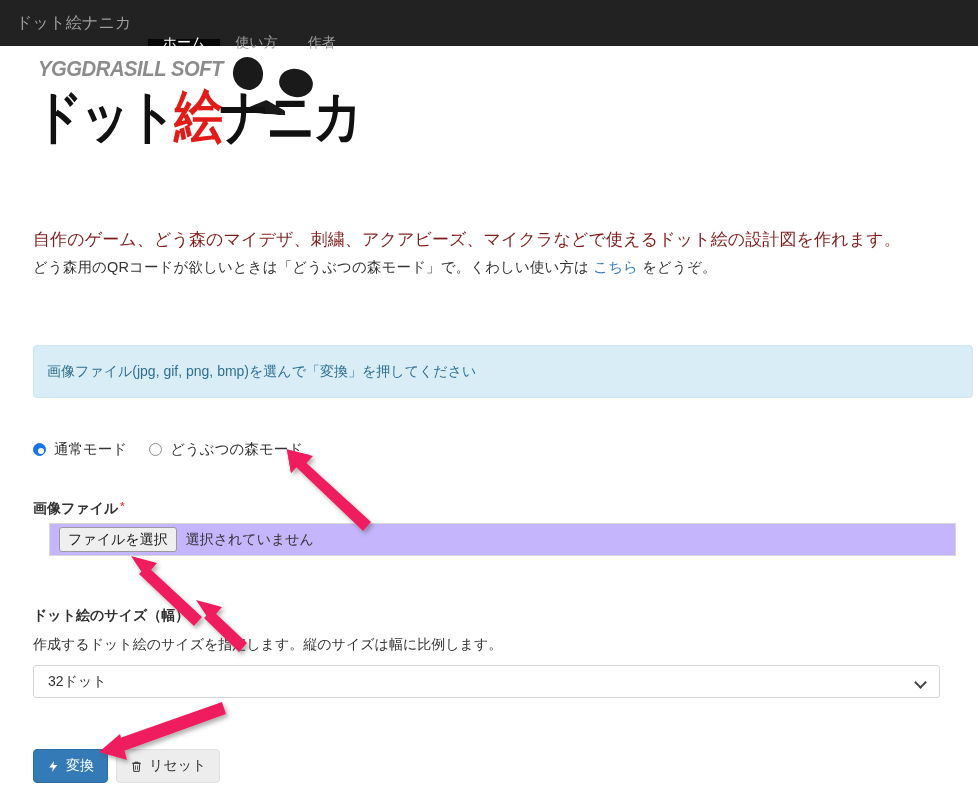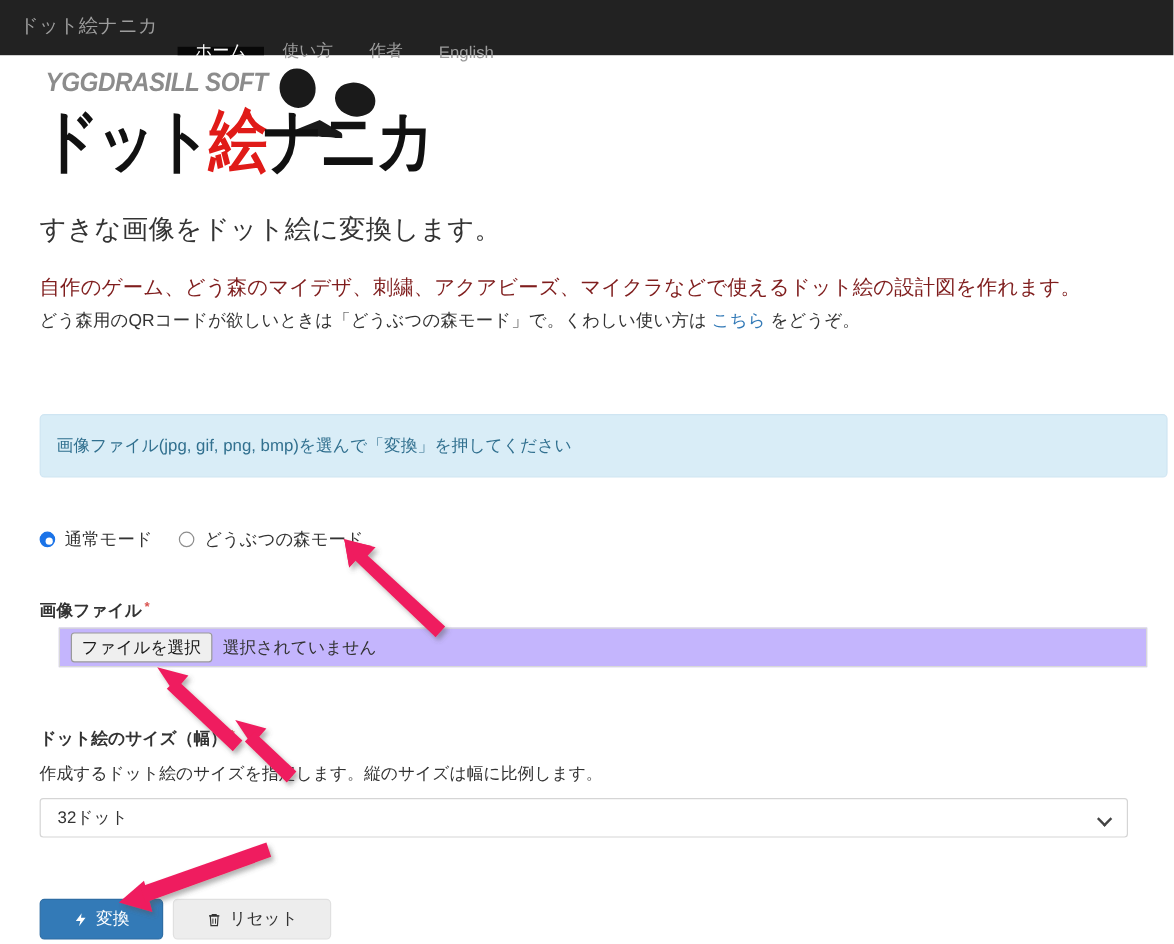--- a/index.html
+++ b/index.html
@@ -161,21 +161,21 @@
     content:""; position:absolute; left:1px; top:2px;
     width:7px; height:7px;
     border-right:2px solid #444; border-bottom:2px solid #444;
     transform: rotate(45deg);
   }
 
   
   .btn-row { position:absolute; left:33px; top:749px; display:flex; gap:8px; }
   .btn {
     display:inline-flex; align-items:center; gap:6px;
-    height:34px; padding:0 27px;
+    height:34px; padding:0 13px;
     border-radius:4px; font-size:14px;
     border:1px solid transparent;
     cursor:pointer; white-space:nowrap;
   }
   .btn-primary { background:#337ab7; border-color:#2e6da4; color:#ffffff; }
   .btn-default { background:#ededed; border-color:#e0e0e0; color:#333333; }
   .ico { width:13px; height:15px; display:inline-block; flex:none; }
 
   
   .arrows { position:absolute; left:0; top:0; width:978px; height:787px; pointer-events:none; }
@@ -183,32 +183,30 @@
 </head>
 <body>
 
 <div class="page">
 
   <div class="navbar">
     <a class="navbar-brand">ドット絵ナニカ</a>
     <a class="nav-link active">ホーム</a>
     <a class="nav-link">使い方</a>
     <a class="nav-link">作者</a>
-    <a class="nav-link">English</a>
   </div>
 
   <div class="logo-wrap">
     <div class="logo-top">YGGDRASILL SOFT</div>
     <div class="blob blob1"></div>
     <div class="blob blob2"></div>
     <div class="eyebrow"></div>
     <div class="logo-main"><span>ドット</span><span class="red">絵</span><span>ナニカ</span></div>
   </div>
 
-  <div class="h-lead">すきな画像をドット絵に変換します。</div>
   <div class="p1">自作のゲーム、どう森のマイデザ、刺繍、アクアビーズ、マイクラなどで使えるドット絵の設計図を作れます。</div>
   <div class="p2"><span>どう森用のQRコードが欲しいときは「どうぶつの森モード」で。くわしい使い方は </span><a class="link">こちら</a><span> をどうぞ。</span></div>
 
   <div class="alert">
     <span>画像ファイル(jpg, gif, png, bmp)を選んで「変換」を押してください</span>
   </div>
 
   <div class="radio-row">
     <label class="radio-item">
       <span class="radio checked"></span>

